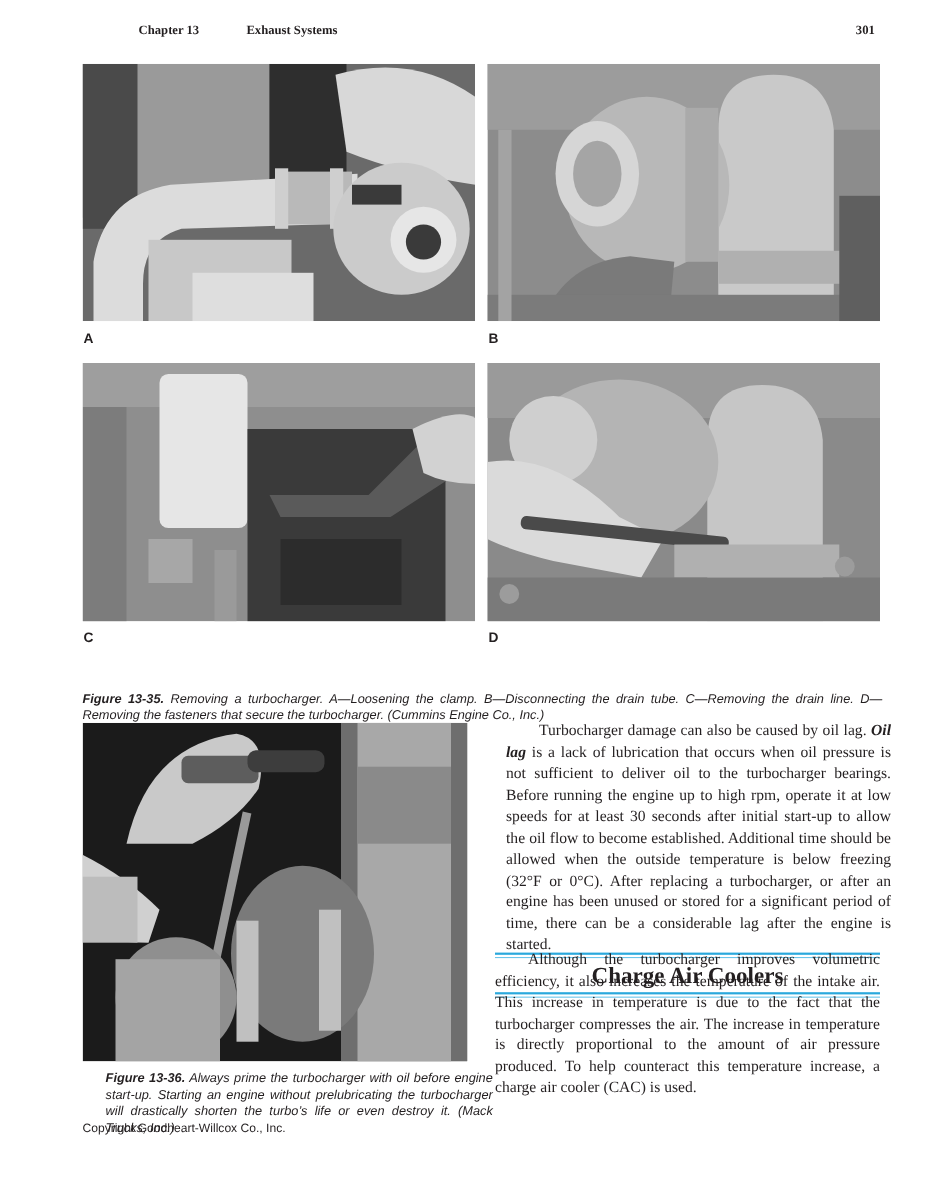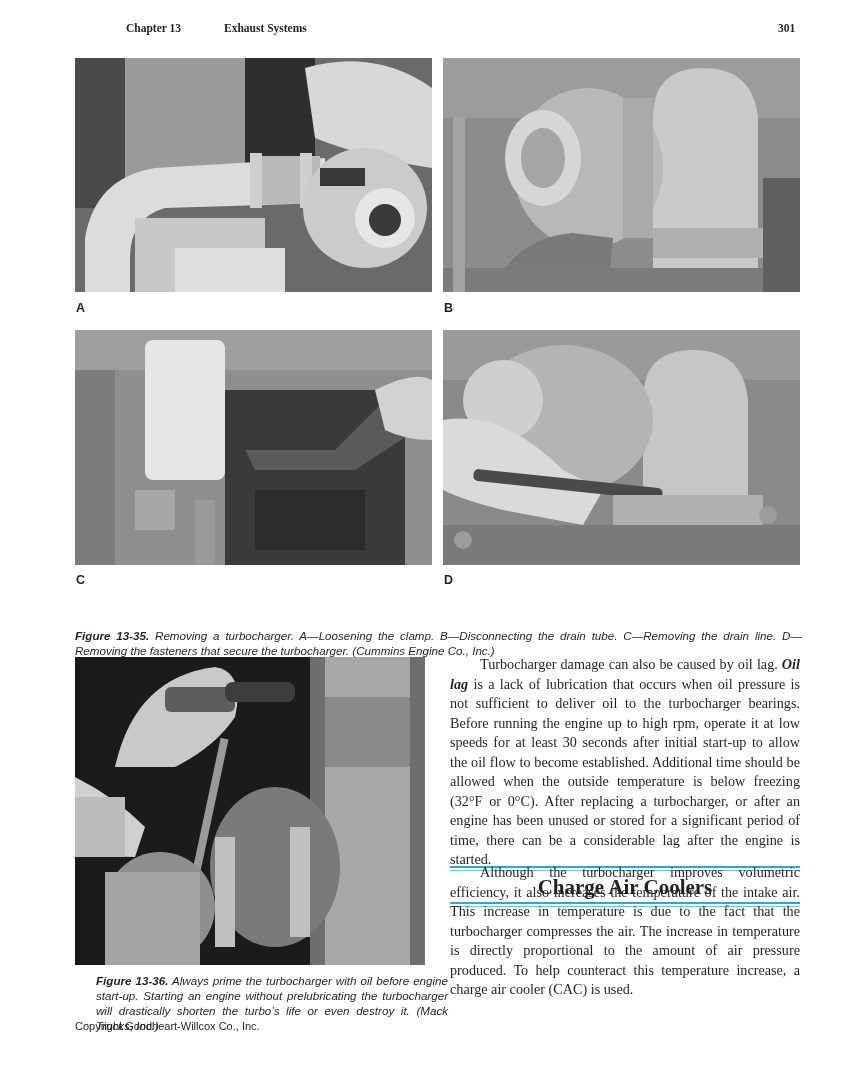--- a/index.html
+++ b/index.html
@@ -114,21 +114,21 @@
     <rect x="30" y="215" width="95" height="93" fill="#a4a4a4"></rect>
     <ellipse cx="200" cy="210" rx="65" ry="80" fill="#7a7a7a"></ellipse>
     <rect x="140" y="180" width="20" height="110" fill="#c0c0c0"></rect>
     <rect x="215" y="170" width="20" height="110" fill="#c0c0c0"></rect>
     <rect x="0" y="140" width="50" height="60" fill="#bcbcbc"></rect>
   </svg>
 </div>
 
 <div class="caption" style="left:75px; top:973px; width:352px;margin-left:21px;"><b>Figure 13-36.</b><span> Always prime the turbocharger with oil before engine start-up. Starting an engine without prelubricating the turbocharger will drastically shorten the turbo’s life or even destroy it. (Mack Trucks, Inc.)</span></div>
 
-<div class="body-text" style="top:655px;">
+<div class="body-text" style="top:655px;margin-left:10px;">
   <p><span>Turbocharger damage can also be caused by oil lag. </span><span class="term">Oil lag</span><span> is a lack of lubrication that occurs when oil pressure is not sufficient to deliver oil to the turbocharger bearings. Before running the engine up to high rpm, operate it at low speeds for at least 30 seconds after initial start-up to allow the oil flow to become established. Additional time should be allowed when the outside temperature is below freezing (32°F or 0°C). After replacing a turbocharger, or after an engine has been unused or stored for a significant period of time, there can be a considerable lag after the engine is started.</span></p>
 </div>
 
 <div class="rule" style="top:866px;"></div>
 <div class="heading">Charge Air Coolers</div>
 <div class="rule" style="top:902px;"></div>
 
 <div class="body-text" style="top:863px;">
   <p>Although the turbocharger improves volumetric efficiency, it also increases the temperature of the intake air. This increase in temperature is due to the fact that the turbocharger compresses the air. The increase in temperature is directly proportional to the amount of air pressure produced. To help counteract this temperature increase, a charge air cooler (CAC) is used.</p>
 </div>

